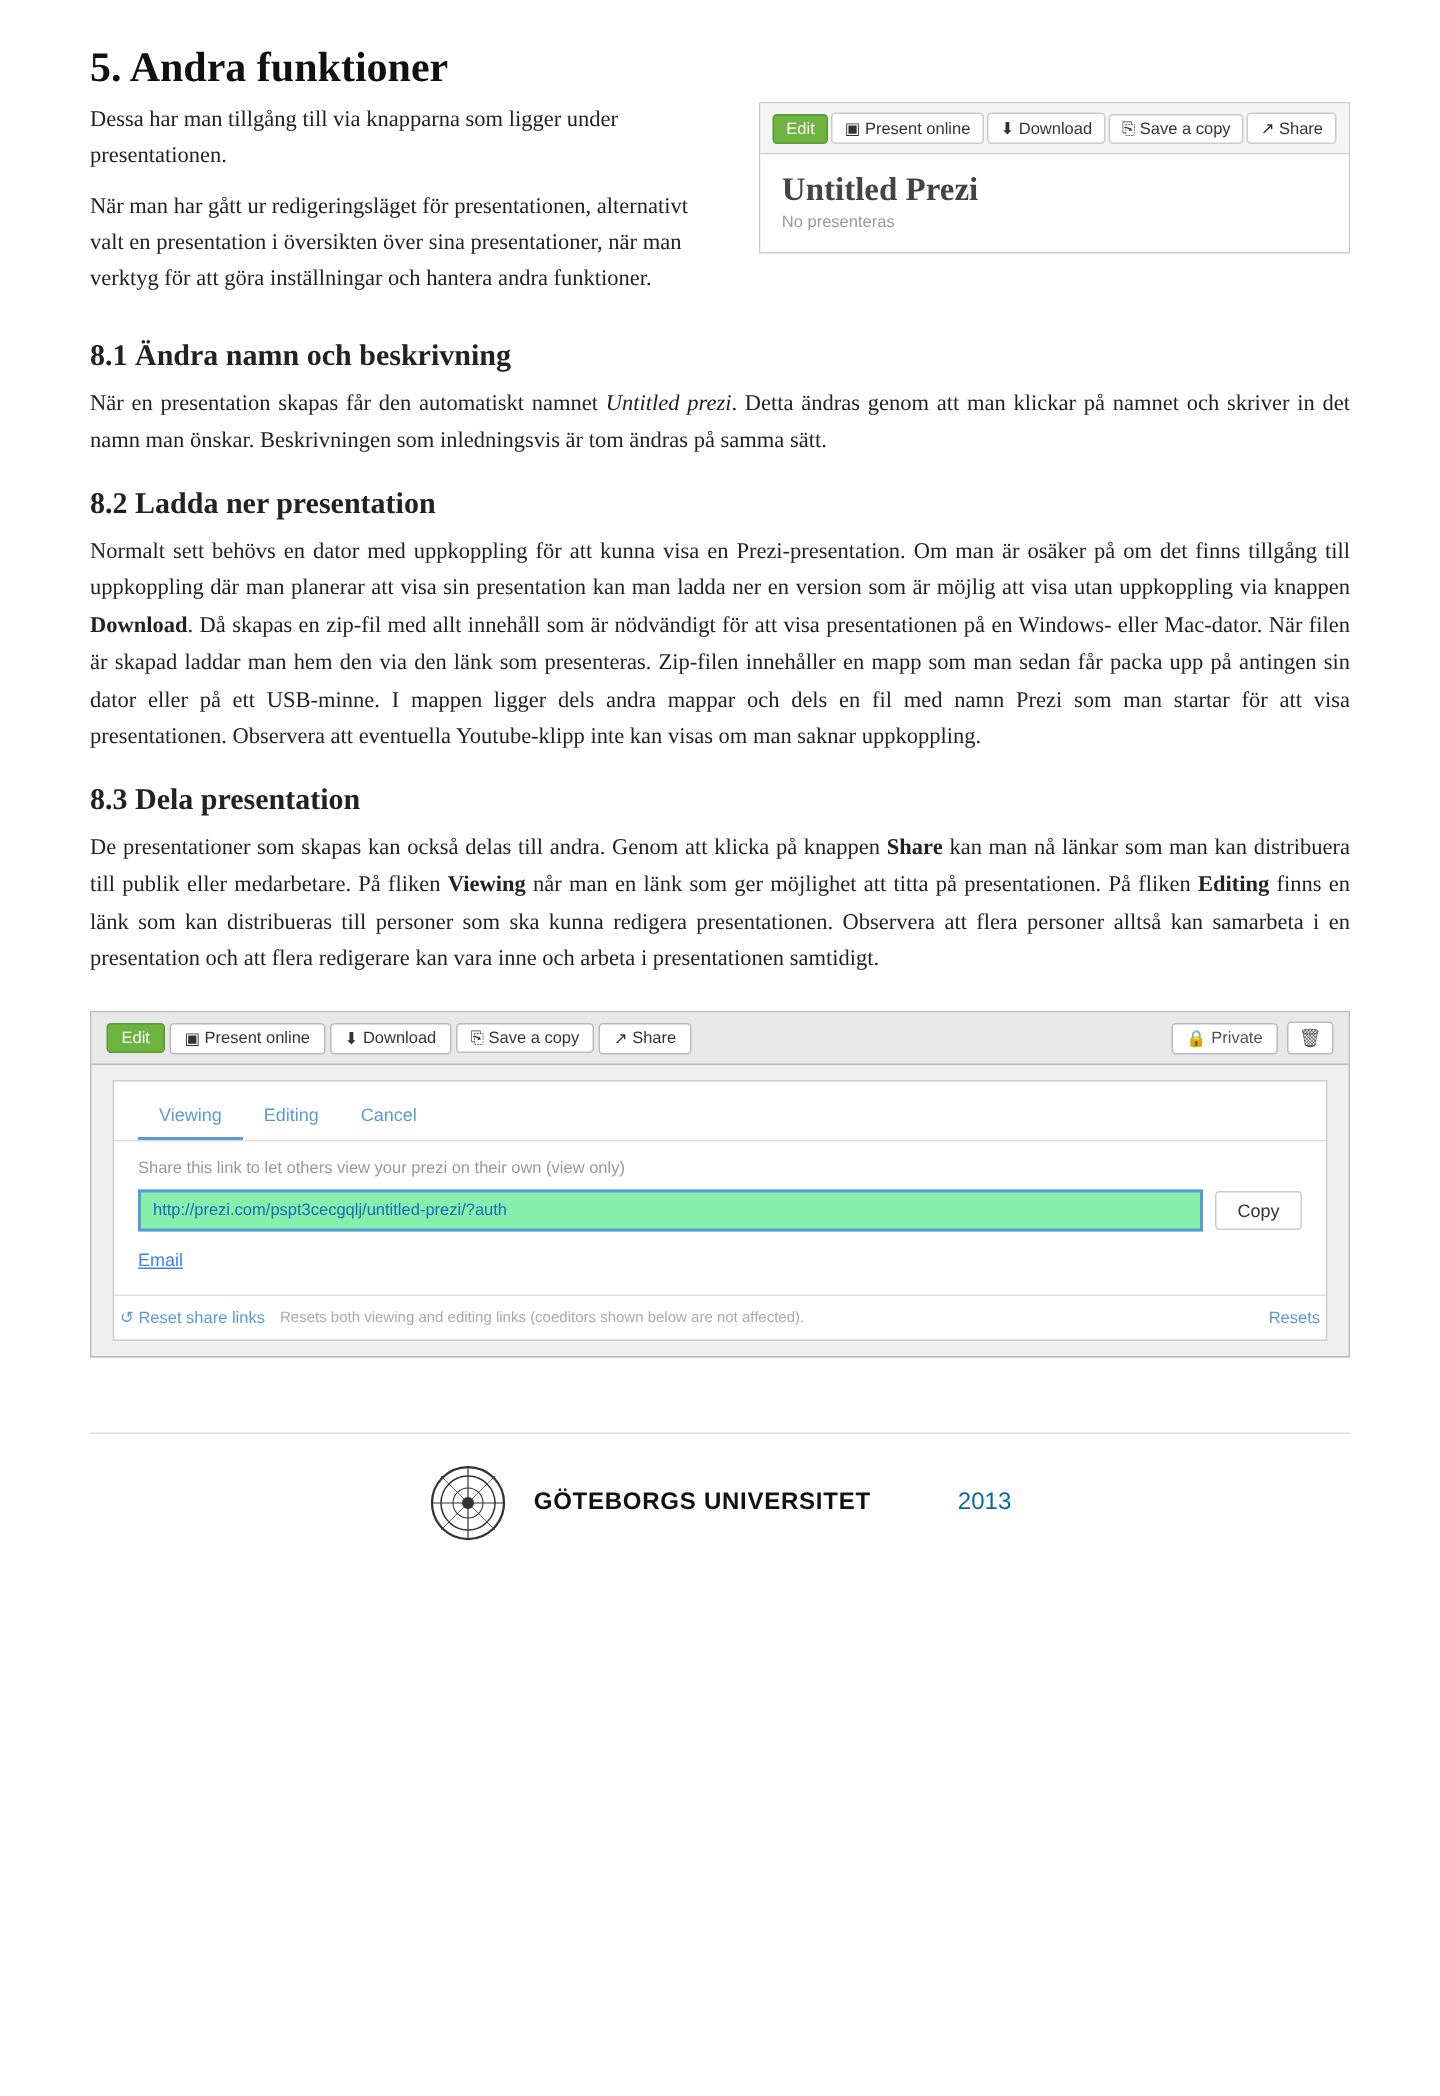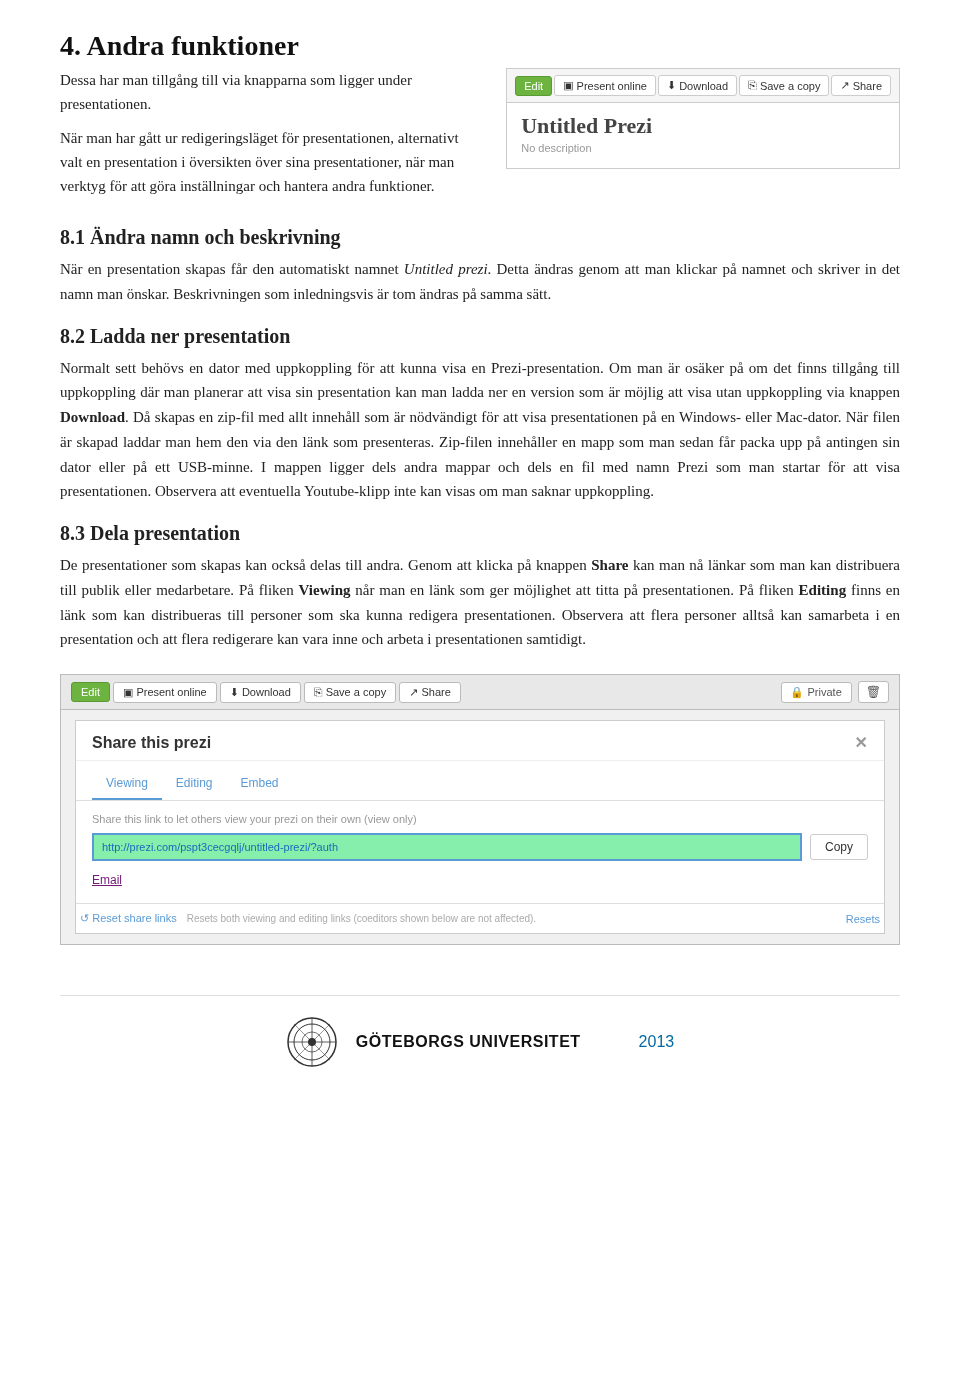--- a/index.html
+++ b/index.html
@@ -225,21 +225,21 @@
     .copy-btn {
       padding: 5px 14px;
       background: #fff;
       border: 1px solid #ccc;
       border-radius: 3px;
       font-size: 12px;
       color: #333;
       cursor: pointer;
     }
     .email-link {
-      color: #701a75;
+      color: #3b82f6;
       font-size: 12px;
       cursor: pointer;
       text-decoration: underline;
     }
     .share-footer {
       border-top: 1px solid #ddd;
       padding: 8px 4px;
       display: flex;
       align-items: center;
       gap: 10px;
@@ -291,21 +291,21 @@
     .year-text {
       font-size: 16px;
       color: #0369a1;
       font-family: Arial, sans-serif;
       margin-left: 40px;
     }
   </style>
 </head>
 <body>
 
-<h2 class="section-title">4. Andra funktioner</h2>
+<h2 class="section-title">5. Andra funktioner</h2>
 
 <div class="top-section">
   <div class="left-text">
     <p class="intro-text">Dessa har man tillgång till via knapparna som ligger under presentationen.</p>
     <p class="intro-text">När man har gått ur redigeringsläget för presentationen, alternativt valt en presentation i översikten över sina presentationer, när man verktyg för att göra inställningar och hantera andra funktioner.</p>
   </div>
   <div class="right-panel">
     <div class="prezi-toolbar">
       <button class="prezi-btn edit-btn">Edit</button>
       <button class="prezi-btn">
@@ -320,21 +320,21 @@
         <span>⎘</span>
         <span>Save a copy</span>
       </button>
       <button class="prezi-btn">
         <span>↗</span>
         <span>Share</span>
       </button>
     </div>
     <div class="prezi-title-area">
       <div class="prezi-name">Untitled Prezi</div>
-      <div class="prezi-desc">No description</div>
+      <div class="prezi-desc">No presenteras</div>
     </div>
   </div>
 </div>
 
 <h3 class="subsection-title">8.1 Ändra namn och beskrivning</h3>
 <p class="body-text">
   När en presentation skapas får den automatiskt namnet <em>Untitled prezi</em>. Detta ändras genom att man klickar på namnet och skriver in det namn man önskar. Beskrivningen som inledningsvis är tom ändras på samma sätt.
 </p>
 
 <h3 class="subsection-title">8.2 Ladda ner presentation</h3>
@@ -373,28 +373,24 @@
         <span>🔒</span>
         <span>Private</span>
       </button>
       <button class="ss-trash">
         <span>🗑</span>
       </button>
     </div>
   </div>
 
   <div class="share-dialog">
-    <div class="share-dialog-header">
-      <span>Share this prezi</span>
-      <span class="close-x">✕</span>
-    </div>
     <div class="share-tabs">
       <div class="share-tab active">Viewing</div>
       <div class="share-tab">Editing</div>
-      <div class="share-tab">Embed</div>
+      <div class="share-tab">Cancel</div>
     </div>
     <div class="share-body">
       <div class="share-hint">Share this link to let others view your prezi on their own (view only)</div>
       <div class="share-link-row">
         <input type="text" class="share-link-input" value="http://prezi.com/pspt3cecgqlj/untitled-prezi/?auth" style="">
         <button class="copy-btn">Copy</button>
       </div>
       <div>
         <span class="email-link">Email</span>
       </div>

